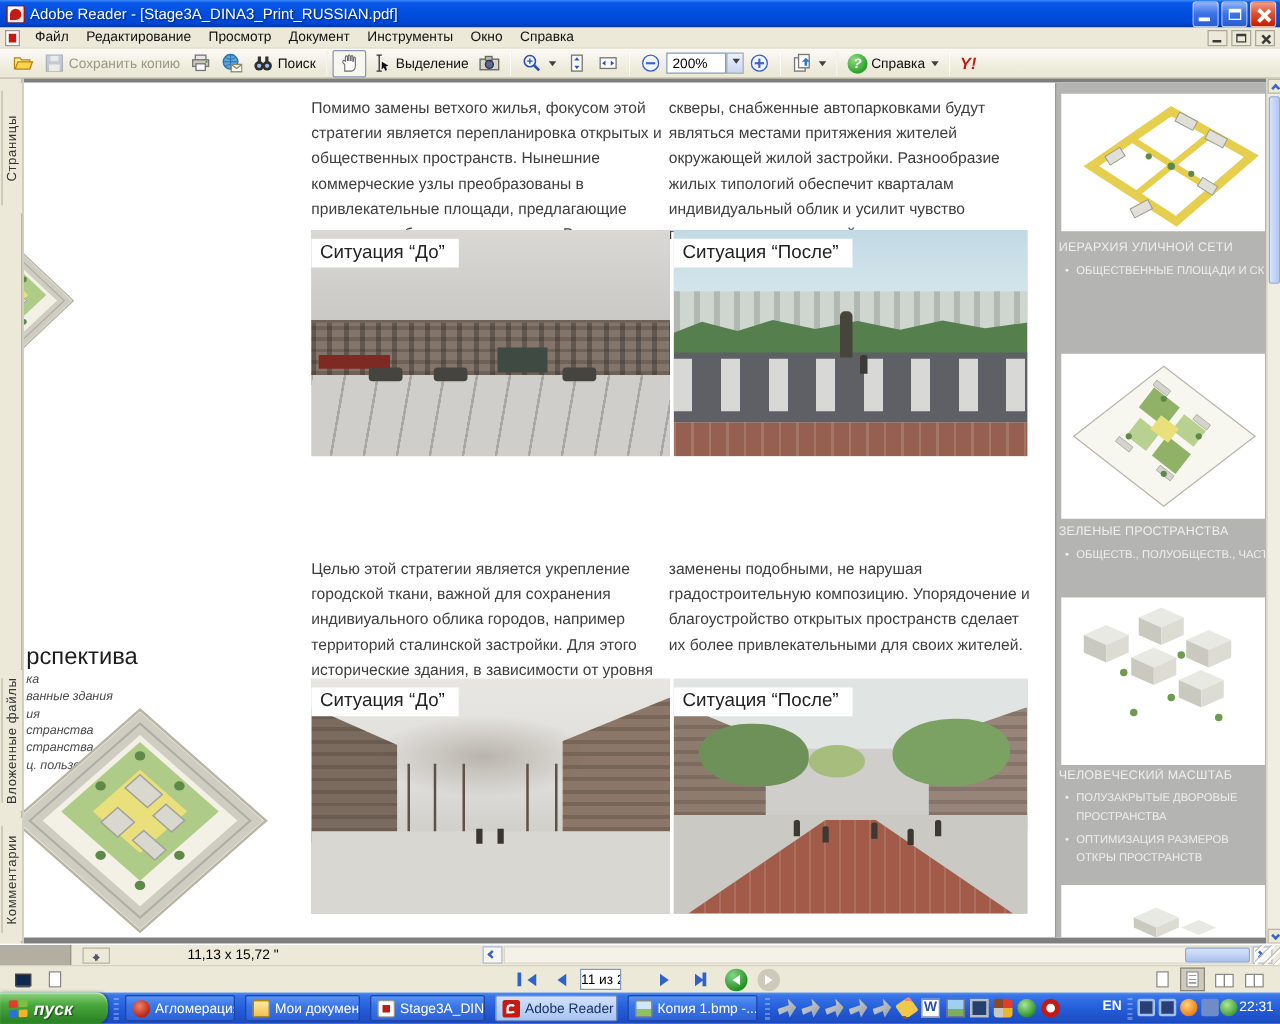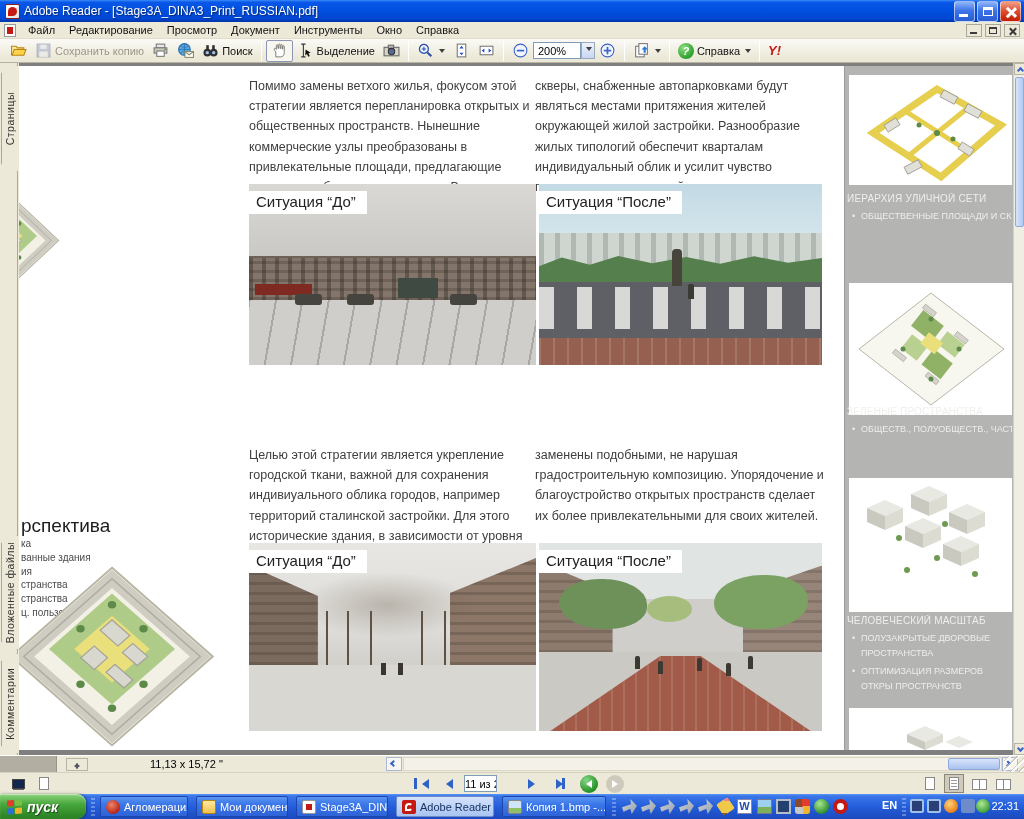--- a/index.html
+++ b/index.html
@@ -60,21 +60,21 @@
   .vtab { position:absolute; left:1px; width:17px; background:var(--chrome,#ece9d8); border:1px solid #aca899; border-right:none;
     display:flex; align-items:center; justify-content:center; clip-path:polygon(0 8px,100% 0,100% 100%,0 calc(100% - 8px)); }
   .vtab span { writing-mode:vertical-rl; transform:rotate(180deg); font-size:10.5px; color:#333; letter-spacing:.5px; }
 
   .docview { position:absolute; left:19px; top:0; width:994px; height:692px; background:#7f7f7f; overflow:hidden; }
   .page { position:absolute; left:0; top:3px; width:994px; height:684px; background:#fff; overflow:hidden; }
 
   
   .frag-heading { position:absolute; left:2px; top:449px; font-size:19px; color:#1d1d1d; }
   .frag-legend { position:absolute; left:2px; top:471px; font-size:10px; color:#4a4a4a; line-height:13.8px; }
-  .frag-legend span { display:block; }
+  .frag-legend span { display:block;font-style:italic; }
 
   
   .para { position:absolute; width:284px; font-size:12.5px; line-height:20.2px; color:#3e3e3e; }
   .c1 { left:230px; } .c2 { left:516px; width:290px; }
   .r1 { top:10px; } .r2 { top:379px; }
 
   
   .photo { position:absolute; overflow:hidden; background:#cfcecb; }
   .ph1 { left:230px; top:118px; width:287px; height:181px; }
   .ph2 { left:520px; top:118px; width:283px; height:181px; }
@@ -560,21 +560,21 @@
                 </g>
               </g>
               <g fill="#5d8a49">
                   <circle cx="82" cy="36" r="2.5"></circle>
                   <circle cx="110" cy="66" r="2.5"></circle>
                   <circle cx="82" cy="96" r="2.5"></circle>
                   <circle cx="54" cy="66" r="2.5"></circle>
                 </g>
             </svg>
           </div>
-          <div class="capblock" style="top:340px">
+          <div class="capblock" style="top:354px">
             <div class="capttl">ЗЕЛЕНЫЕ ПРОСТРАНСТВА</div>
             <div class="capbul nowrapclip">ОБЩЕСТВ., ПОЛУОБЩЕСТВ., ЧАСТ</div>
           </div>
 
           <div class="thumb" style="top:412px;height:134px">
             <svg width="163" height="134" viewBox="0 0 163 134">
               <g>
                 <g transform="translate(18,22)">
                     <polygon points="0,8 18,0 36,8 18,16" fill="#e9e9e3"></polygon>
                     <polygon points="0,8 18,16 18,30 0,22" fill="#c9c9c0"></polygon>

